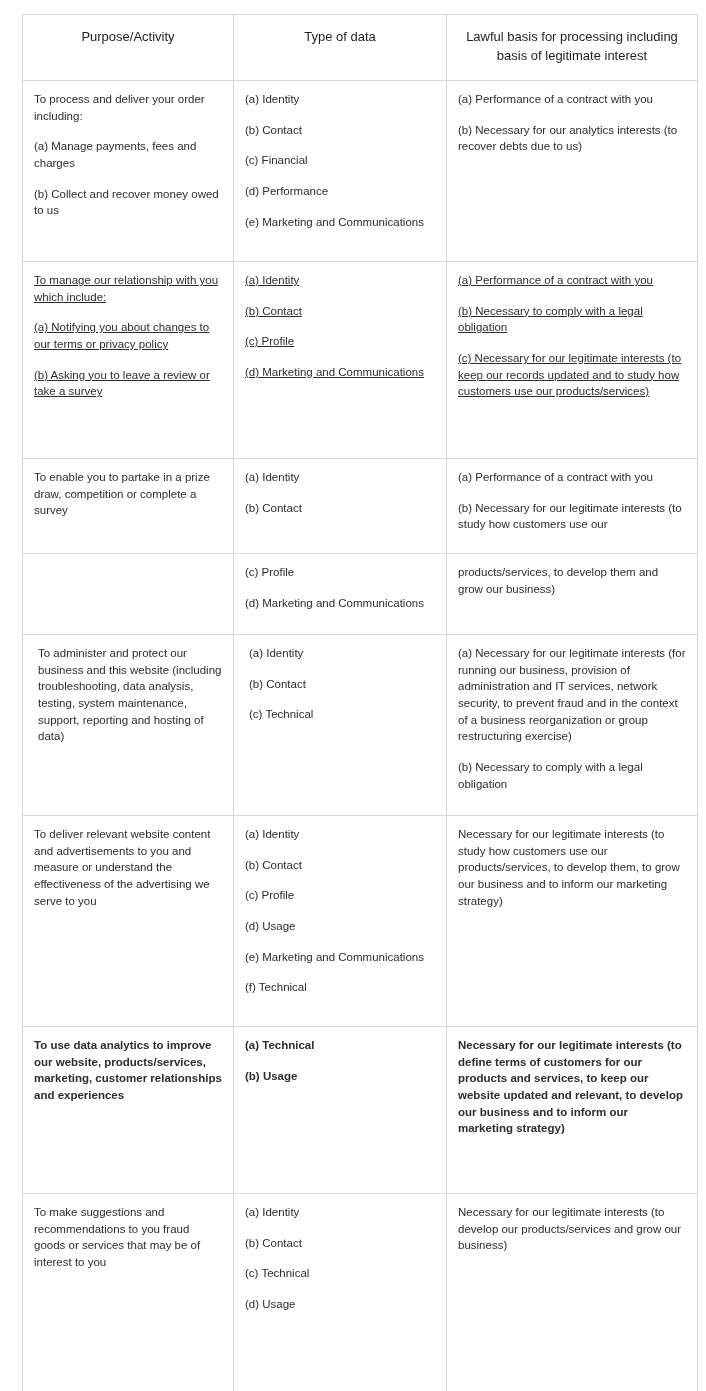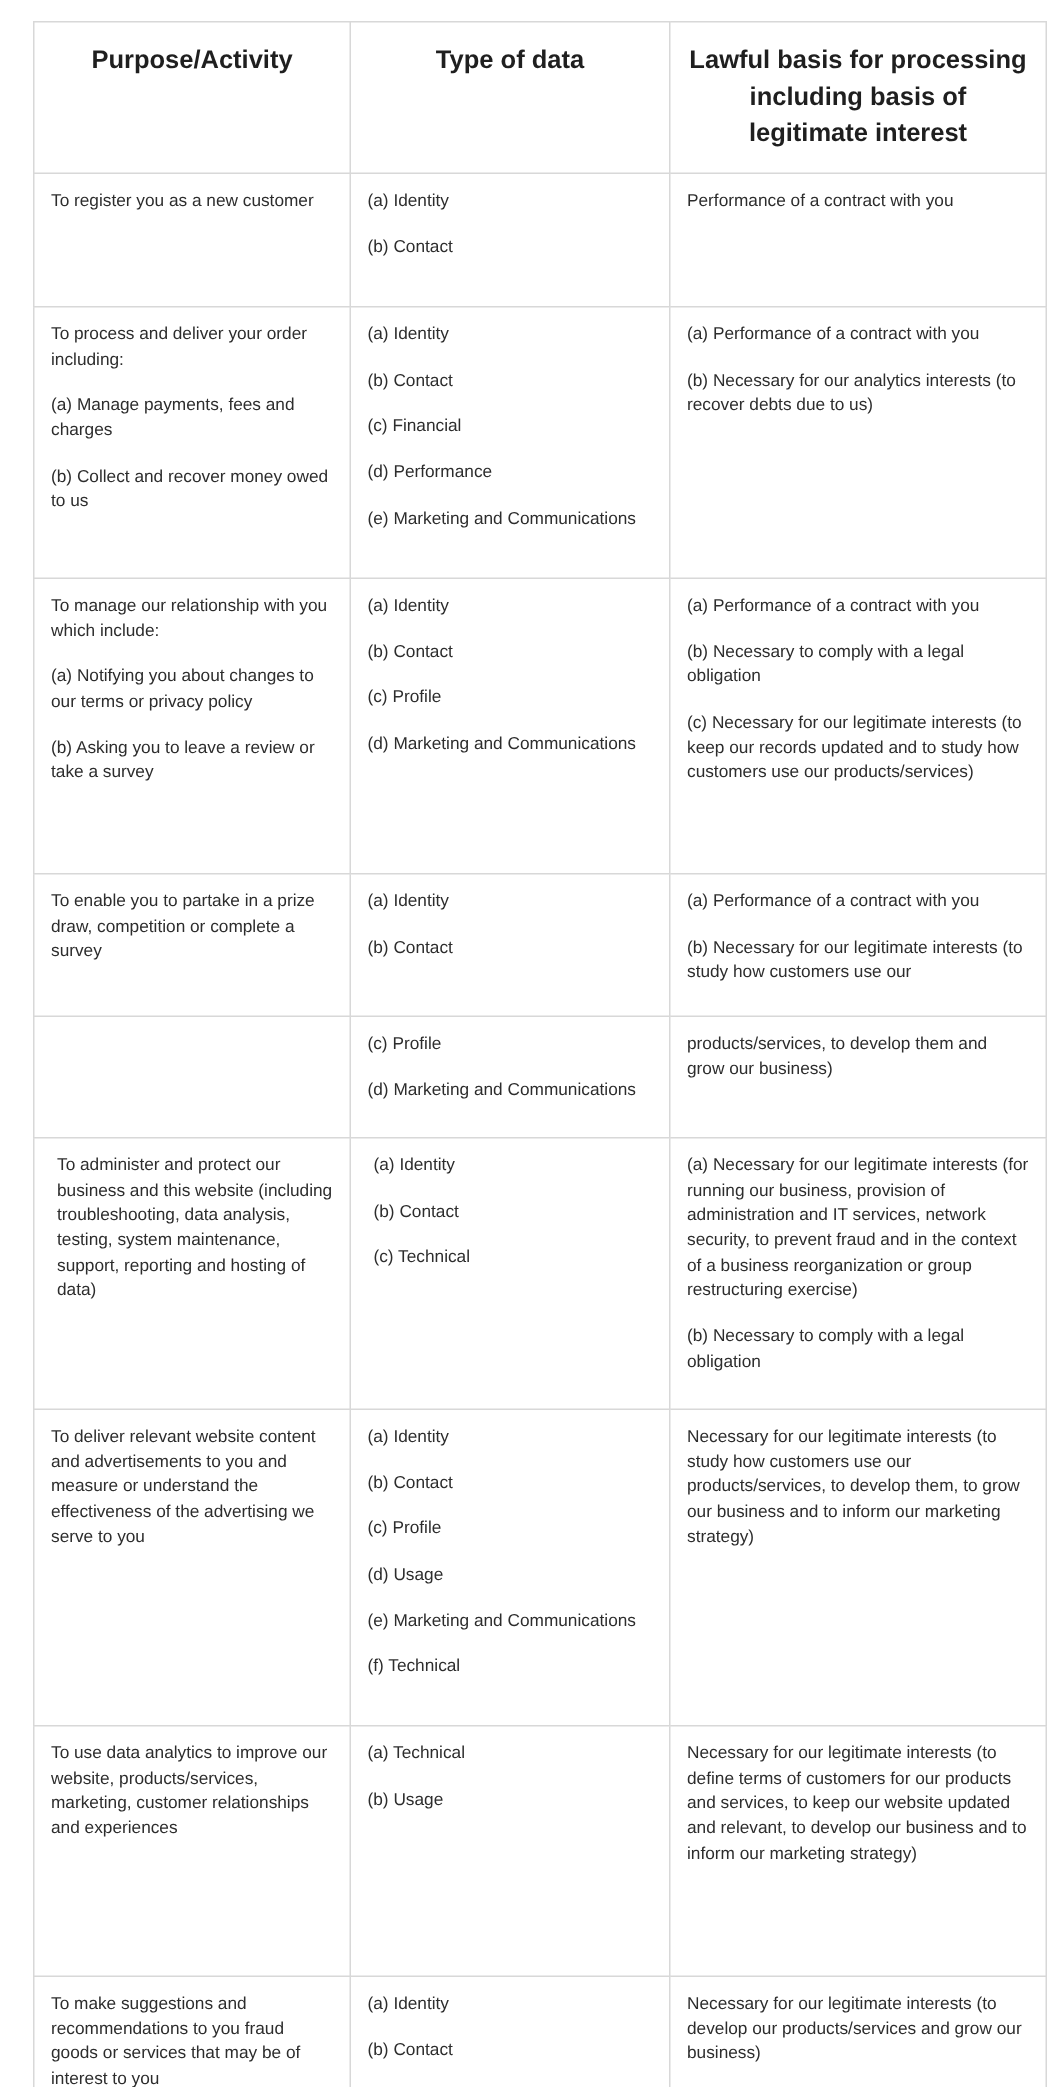--- a/index.html
+++ b/index.html
@@ -31,22 +31,22 @@
   table.data-table col.c3 { width: 251px; }
 
   table.data-table th,
   table.data-table td {
     border: 1px solid #d8d8d8;
     vertical-align: top;
     padding: 10px 11px 10px 11px;
     text-align: left;
   }
   table.data-table th {
-    font-size: 17px;
-    font-weight: bold;
+    font-size: 13px;
+    font-weight: normal;
     color: #1f1f1f;
     text-align: center;
     padding-top: 13px;
     padding-bottom: 13px;
     height: 66px;
     box-sizing: border-box;
   }
   table.data-table th.left-align {
     text-align: center;
   }
@@ -54,26 +54,26 @@
     margin: 0 0 14px 0;
   }
   .cellblock:last-child {
     margin-bottom: 0;
   }
   .indent {
     padding-left: 4px;
   }
   td.tall-a { height: 68px; }
   td.tall-b { height: 160px; margin-left: 45px; }
-  td.tall-c { height: 176px; }
+  td.tall-c { height: 176px; text-decoration: underline; }
   td.tall-d { height: 74px; }
   td.tall-e { height: 60px; }
   td.tall-f { height: 160px; }
   td.tall-g { height: 190px; }
-  td.tall-h { height: 146px; }
+  td.tall-h { height: 146px; font-weight: bold; }
   td.tall-i { height: 196px; }
 </style>
 </head>
 <body>
 
 <div class="page">
   <table class="data-table">
     <colgroup>
       <col class="c1">
       <col class="c2">
@@ -81,32 +81,20 @@
     </colgroup>
     <thead>
       <tr>
         <th>Purpose/Activity</th>
         <th>Type of data</th>
         <th class="left-align">Lawful basis for processing including basis of legitimate interest</th>
       </tr>
     </thead>
     <tbody>
 
-      <tr>
-        <td class="tall-a">
-          <div class="cellblock">To register you as a new customer</div>
-        </td>
-        <td class="tall-a">
-          <div class="cellblock">(a) Identity</div>
-          <div class="cellblock">(b) Contact</div>
-        </td>
-        <td class="tall-a">
-          <div class="cellblock">Performance of a contract with you</div>
-        </td>
-      </tr>
 
       <tr>
         <td class="tall-b">
           <div class="cellblock">To process and deliver your order including:</div>
           <div class="cellblock">(a) Manage payments, fees and charges</div>
           <div class="cellblock">(b) Collect and recover money owed to us</div>
         </td>
         <td class="tall-b">
           <div class="cellblock">(a) Identity</div>
           <div class="cellblock">(b) Contact</div>

